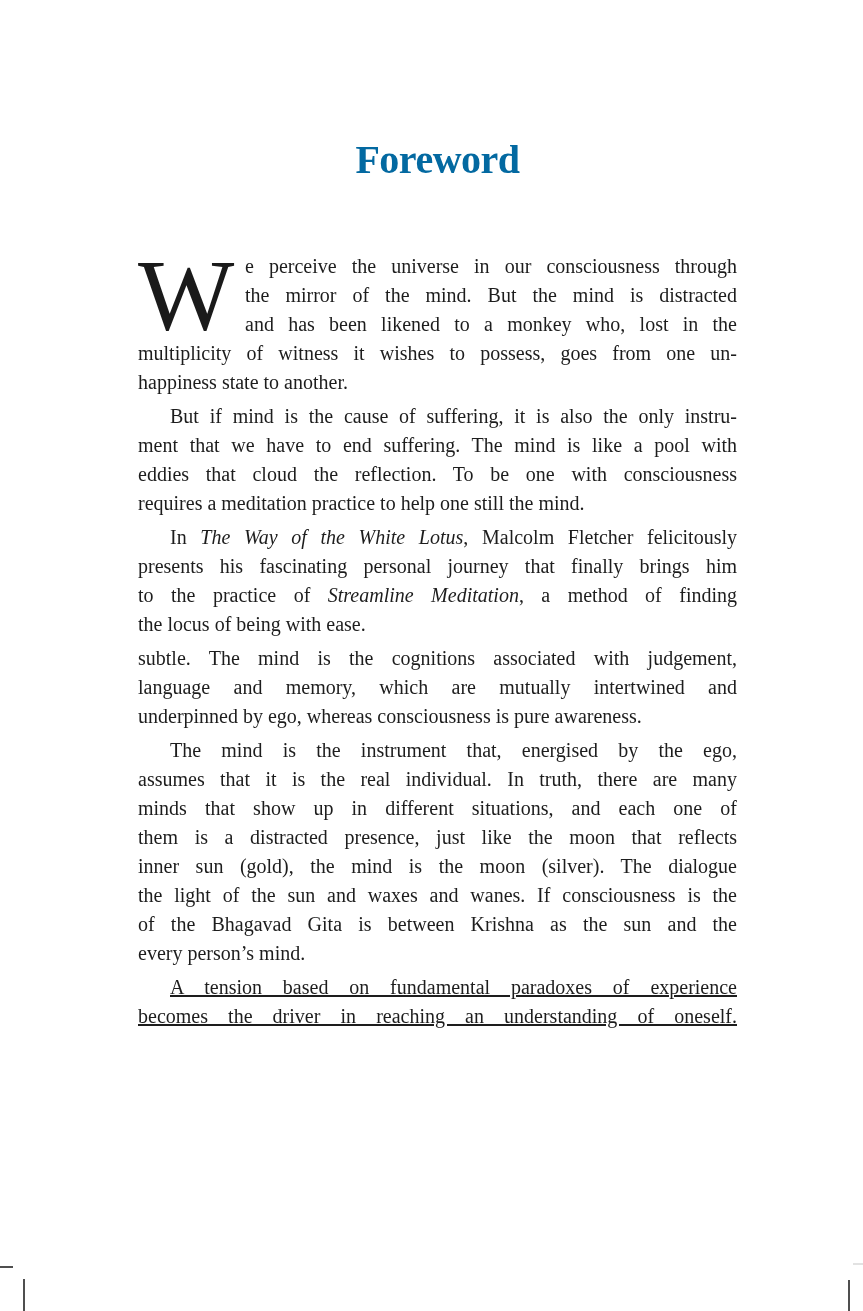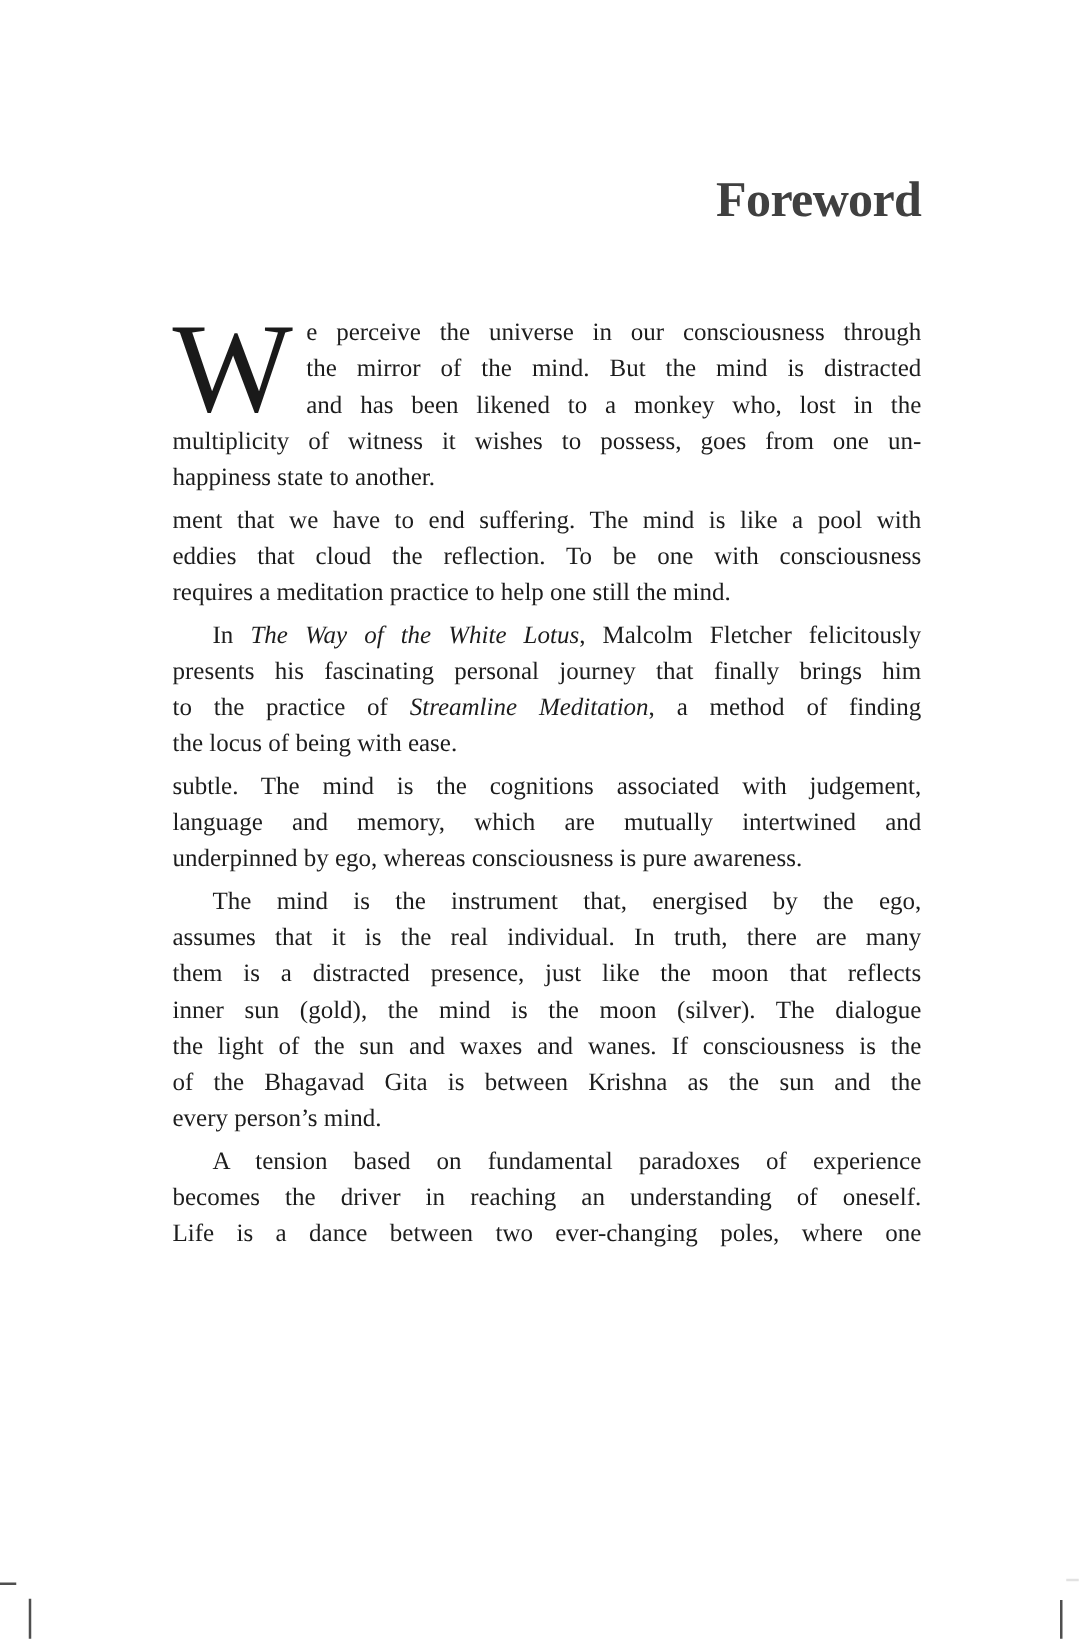--- a/index.html
+++ b/index.html
@@ -19,40 +19,40 @@
     position: absolute;
     inset: 0;
     background: #ffffff;
   }
   .page-title {
     position: absolute;
     top: 136px;
     left: 138px;
     width: 599px;
     margin: 0;
-    text-align: right;
+    text-align: center;
     font-size: 40px;
     font-weight: bold;
     line-height: 48px;
     letter-spacing: -0.5px;
-    color: #404040;
+    color: #0369a1;
   }
   .text-block {
     position: absolute;
     top: 252px;
     left: 138px;
     width: 599px;
     font-size: 20px;
     line-height: 29px;
     color: #1d1d1d;
   }
   .para {
     margin: 0 0 5px 0;
   }
-  .para:last-child { margin-bottom: 16px; }
+  .para:last-child { margin-bottom: 16px; text-decoration: underline; }
   .line {
     text-align: justify;
     text-align-last: justify;
     white-space: normal;
     overflow: hidden;
   }
   .line.last {
     text-align-last: left;
   }
   .line.indent {
@@ -89,48 +89,49 @@
   <div class="text-block">
       <div class="para">
         <span class="dropcap">W</span>
         <div class="line"><span>e perceive the universe in our consciousness through</span></div>
         <div class="line"><span>the mirror of the mind. But the mind is distracted</span></div>
         <div class="line"><span>and has been likened to a monkey who, lost in the</span></div>
         <div class="line"><span>multiplicity of witness it wishes to possess, goes from one un-</span></div>
         <div class="line last"><span>happiness state to another.</span></div>
       </div>
       <div class="para">
+        <div class="line indent"><span>But if mind is the cause of suffering, it is also the only instru-</span></div>
         <div class="line"><span>ment that we have to end suffering. The mind is like a pool with</span></div>
         <div class="line"><span>eddies that cloud the reflection. To be one with consciousness</span></div>
         <div class="line last"><span>requires a meditation practice to help one still the mind.</span></div>
       </div>
       <div class="para">
         <div class="line indent"><span>In </span><em>The Way of the White Lotus</em><span>, Malcolm Fletcher felicitously</span></div>
         <div class="line"><span>presents his fascinating personal journey that finally brings him</span></div>
         <div class="line"><span>to the practice of </span><em>Streamline Meditation</em><span>, a method of finding</span></div>
         <div class="line last"><span>the locus of being with ease.</span></div>
       </div>
       <div class="para">
         <div class="line"><span>subtle. The mind is the cognitions associated with judgement,</span></div>
         <div class="line"><span>language and memory, which are mutually intertwined and</span></div>
         <div class="line last"><span>underpinned by ego, whereas consciousness is pure awareness.</span></div>
       </div>
       <div class="para">
         <div class="line indent"><span>The mind is the instrument that, energised by the ego,</span></div>
         <div class="line"><span>assumes that it is the real individual. In truth, there are many</span></div>
+        <div class="line"><span>minds that show up in different situations, and each one of</span></div>
         <div class="line"><span>them is a distracted presence, just like the moon that reflects</span></div>
         <div class="line"><span>inner sun (gold), the mind is the moon (silver). The dialogue</span></div>
         <div class="line"><span>the light of the sun and waxes and wanes. If consciousness is the</span></div>
         <div class="line"><span>of the Bhagavad Gita is between Krishna as the sun and the</span></div>
         <div class="line last"><span>every person’s mind.</span></div>
       </div>
       <div class="para">
         <div class="line indent"><span>A tension based on fundamental paradoxes of experience</span></div>
         <div class="line"><span>becomes the driver in reaching an understanding of oneself.</span></div>
-        <div class="line"><span>Life is a dance between two ever-changing poles, where one</span></div>
       </div>
     </div>
 
   <div class="crop-mark mark-h-left"></div>
   <div class="crop-mark mark-v-left"></div>
   <div class="crop-mark mark-v-right"></div>
   <div class="crop-mark mark-h-right"></div>
 
 </div>
 

